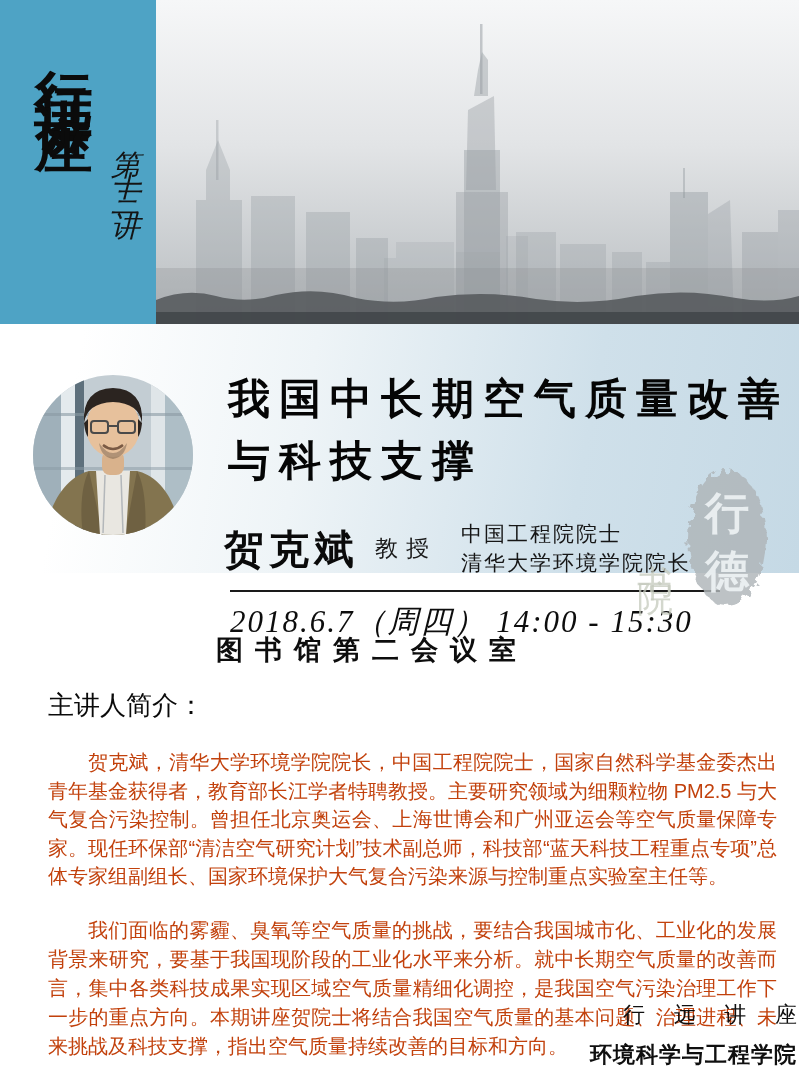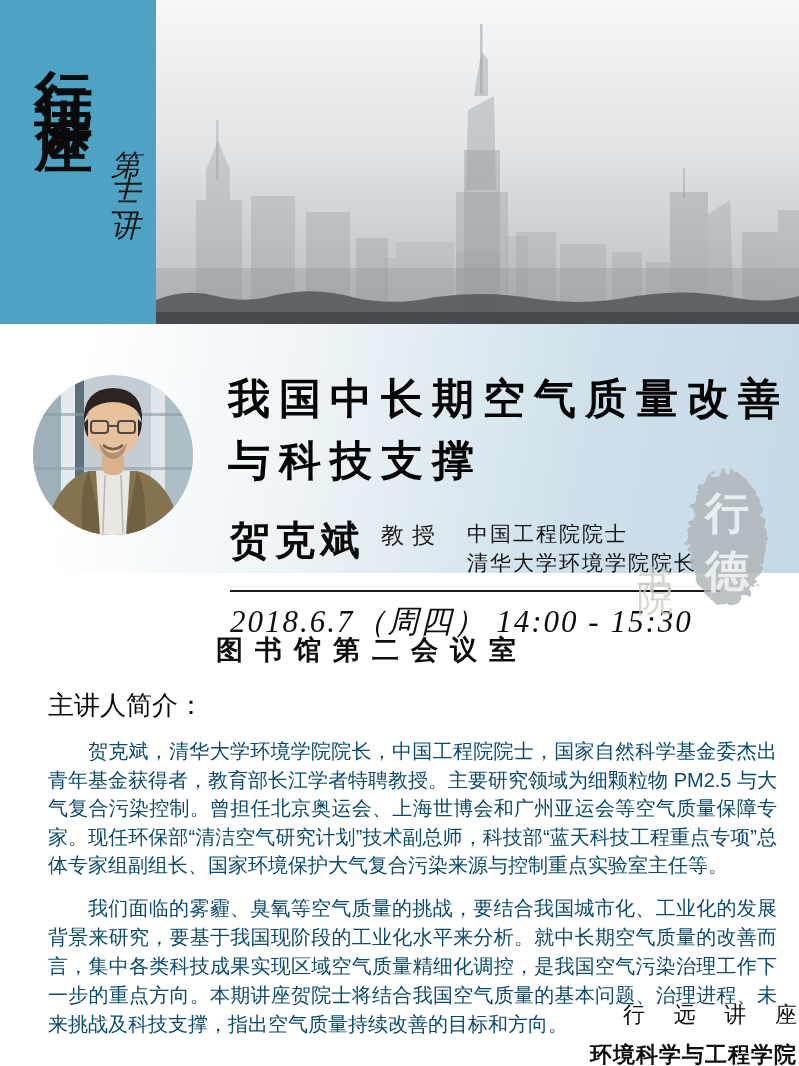--- a/index.html
+++ b/index.html
@@ -14,42 +14,42 @@
   .banner-session{position:absolute;left:106px;top:128px;writing-mode:vertical-rl;text-orientation:upright;
       font-family:"Liberation Serif",serif;font-style:italic;font-size:29px;letter-spacing:20px;color:#141414;}
   .photo{position:absolute;left:156px;top:0;width:643px;height:324px;}
   .photo svg{display:block;}
   
   .mid{position:absolute;left:0;top:324px;width:799px;height:249px;
        background:linear-gradient(100deg,#ffffff 10%,#eef4f7 38%,#cfe0ea 72%,#c5d9e5 100%);}
   .avatar{position:absolute;left:33px;top:51px;width:160px;height:160px;border-radius:50%;overflow:hidden;}
   .title-block{position:absolute;left:228px;top:44px;font-weight:bold;font-size:42px;
        letter-spacing:9px;line-height:62px;color:#050505;}
-  .speaker-row{position:absolute;left:230px;top:196px;display:flex;align-items:flex-start;}
+  .speaker-row{position:absolute;left:224px;top:196px;display:flex;align-items:center;}
   .speaker-name{font-size:40px;font-weight:bold;letter-spacing:5px;color:#0a0a0a;line-height:1;}
   .speaker-title{font-family:"Liberation Serif",serif;font-size:23px;letter-spacing:8px;
        margin-left:16px;padding-bottom:2px;color:#1a1a1a;}
   .credentials{margin-left:24px;font-family:"Liberation Serif",serif;font-size:21px;
        letter-spacing:2px;line-height:29px;color:#161616;padding-bottom:0px;}
   .rule{position:absolute;left:230px;top:266px;width:490px;height:2px;background:#1a1a1a;}
   .datetime{position:absolute;left:230px;top:277px;font-family:"Liberation Serif",serif;
        font-size:31px;letter-spacing:2px;color:#0d0d0d;font-style:italic;}
   .location{position:absolute;left:216px;top:308px;font-family:"Liberation Serif",serif;
        font-weight:bold;font-size:27px;letter-spacing:12px;color:#0d0d0d;}
   .seal{position:absolute;left:680px;top:138px;width:94px;height:152px;}
   .seal-watermark{position:absolute;left:630px;top:212px;writing-mode:vertical-rl;text-orientation:upright;
        font-family:"Liberation Serif",serif;font-size:36px;letter-spacing:14px;
        color:rgba(196,202,188,0.75);}
   
   .bottom{position:absolute;left:0;top:667px;width:799px;height:399px;padding:12px;}
   .section-heading{margin:0;padding:0 34px 0 36px;font-size:26px;font-weight:normal;color:#0a0a0a;}
   .heading-1{padding-top:9px;}
   .heading-2{padding-top:28px;}
-  .body-text{margin:14px 34px 0 36px;font-size:20px;line-height:28.5px;text-align:justify;
-       text-indent:2em;color:#0c4a6e;}
+  .body-text{margin:25px 34px 0 36px;font-size:20px;line-height:28.5px;text-align:justify;
+       text-indent:2em;color:#c2410c;}
   .outline-text{line-height:29px;}
   .org{position:absolute;right:26px;bottom:20px;text-align:right;}
   .org-name{display:inline-block;width:174px;font-size:22px;text-align:justify;text-align-last:justify;
        color:#0f0f0f;margin-bottom:10px;}
   .org-dept{font-size:22px;letter-spacing:1px;color:#0f0f0f;font-weight:bold;}
 </style>
 </head>
 <body>
 
 <div class="poster">

